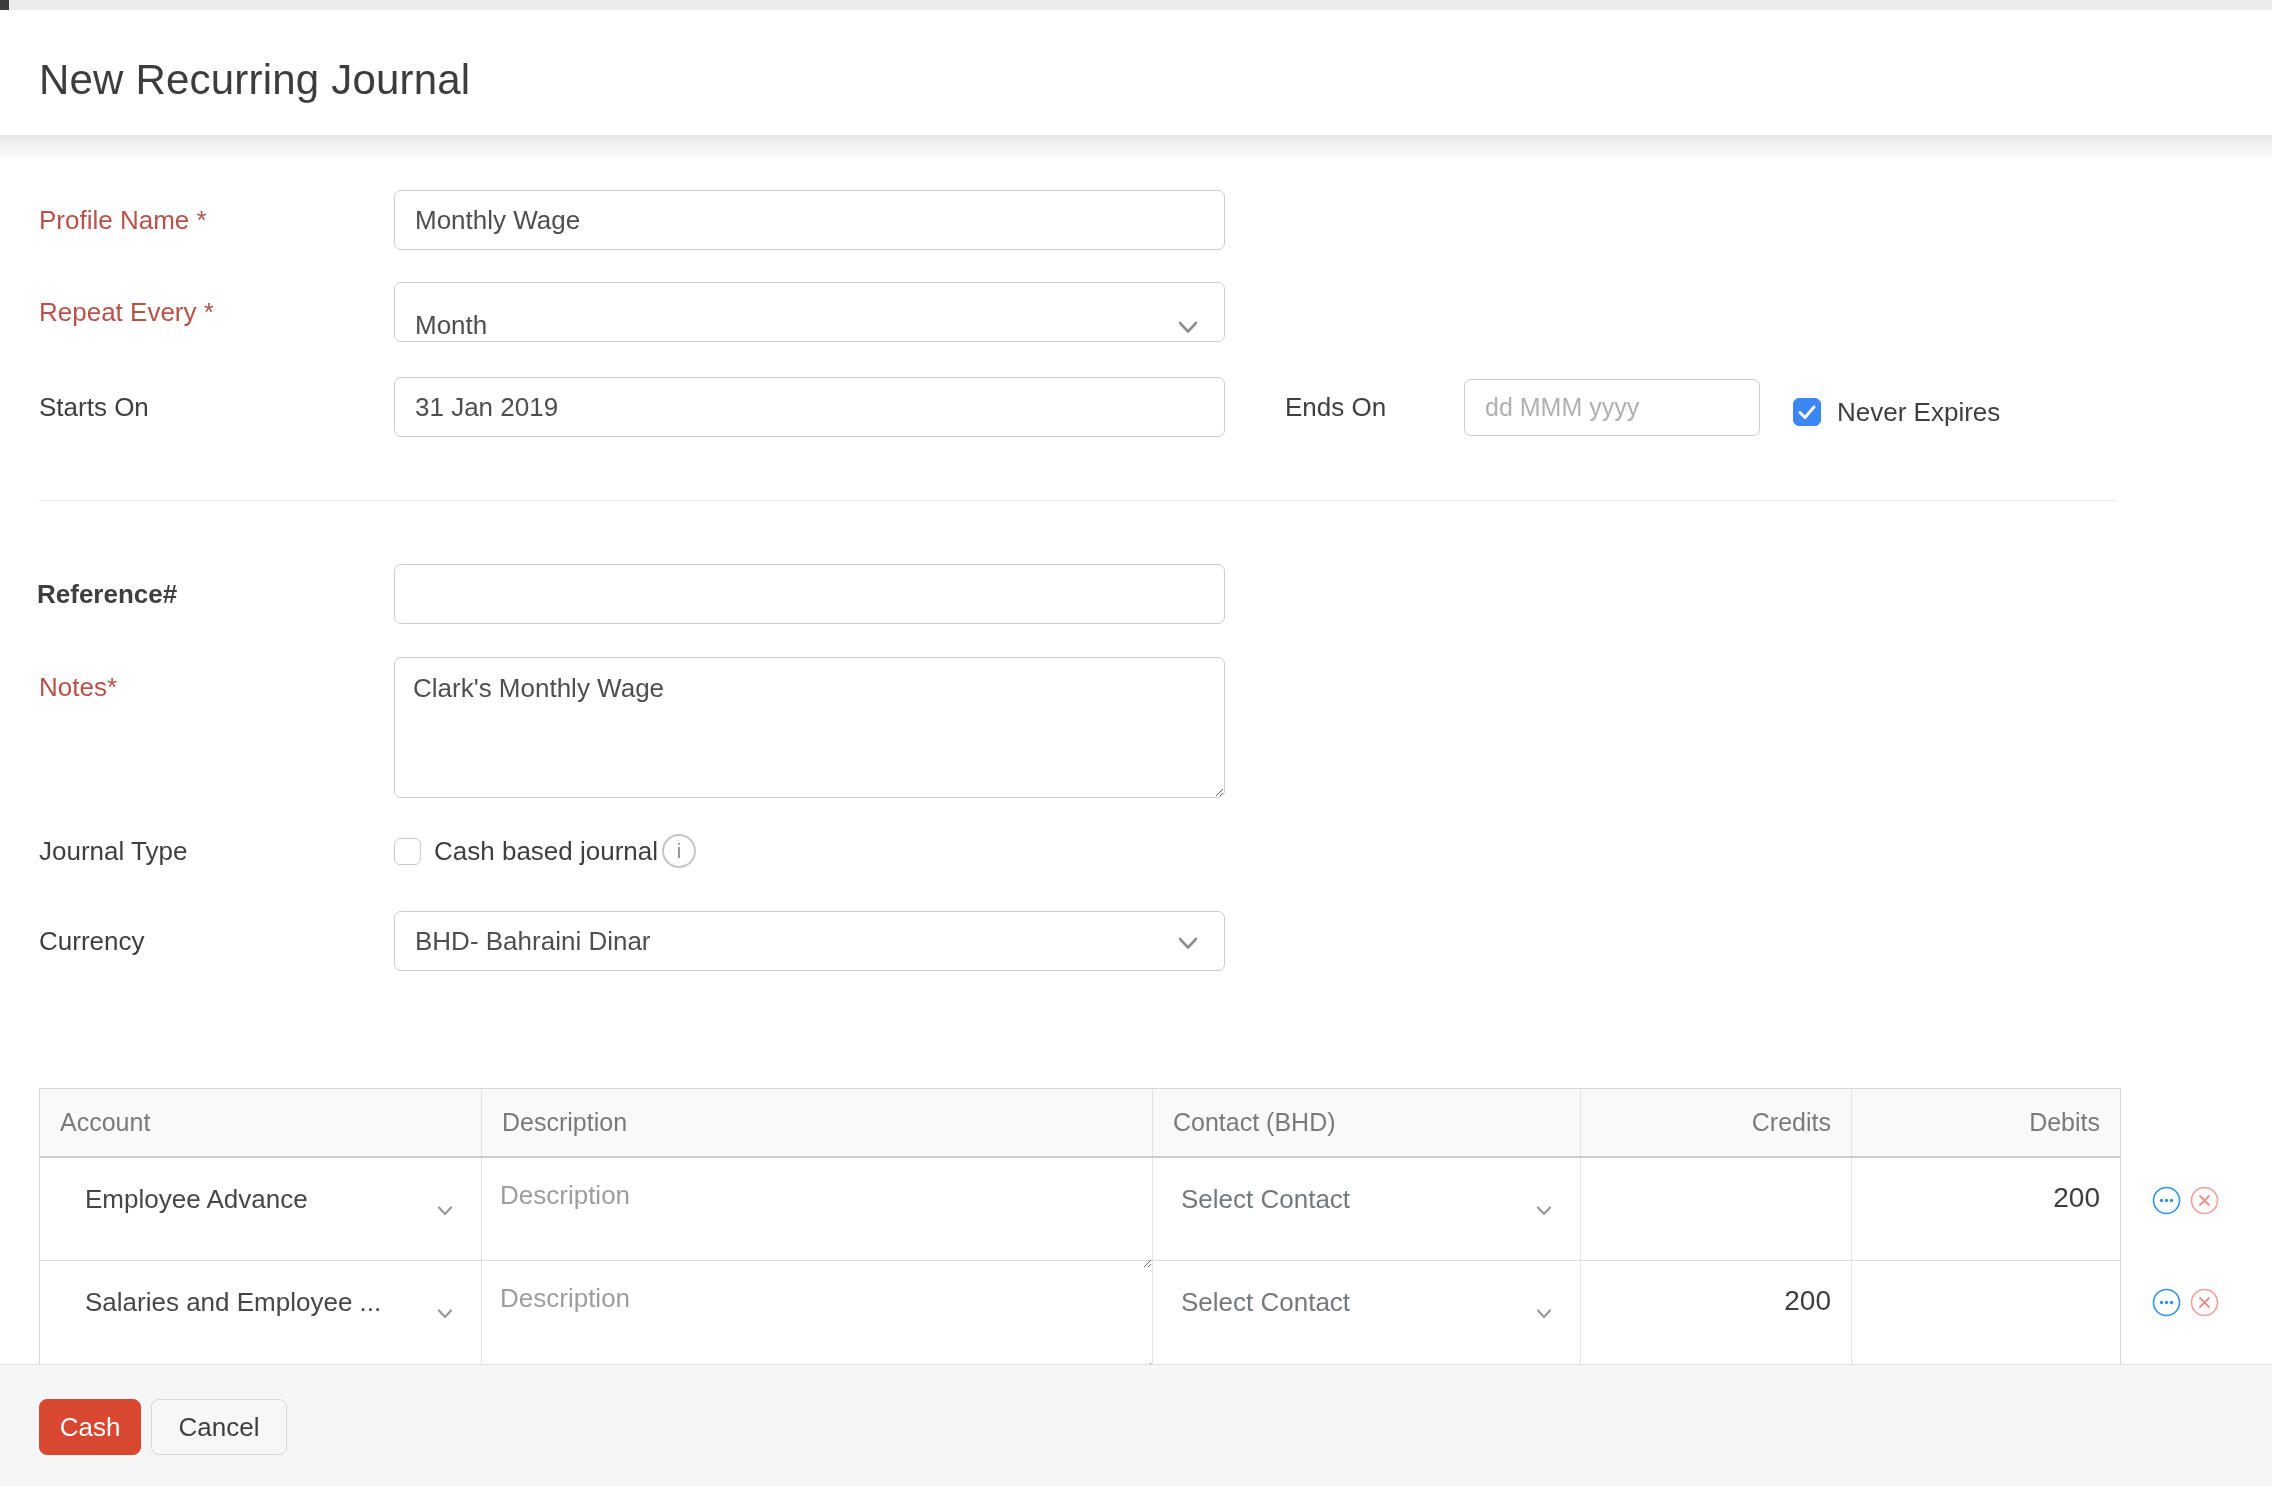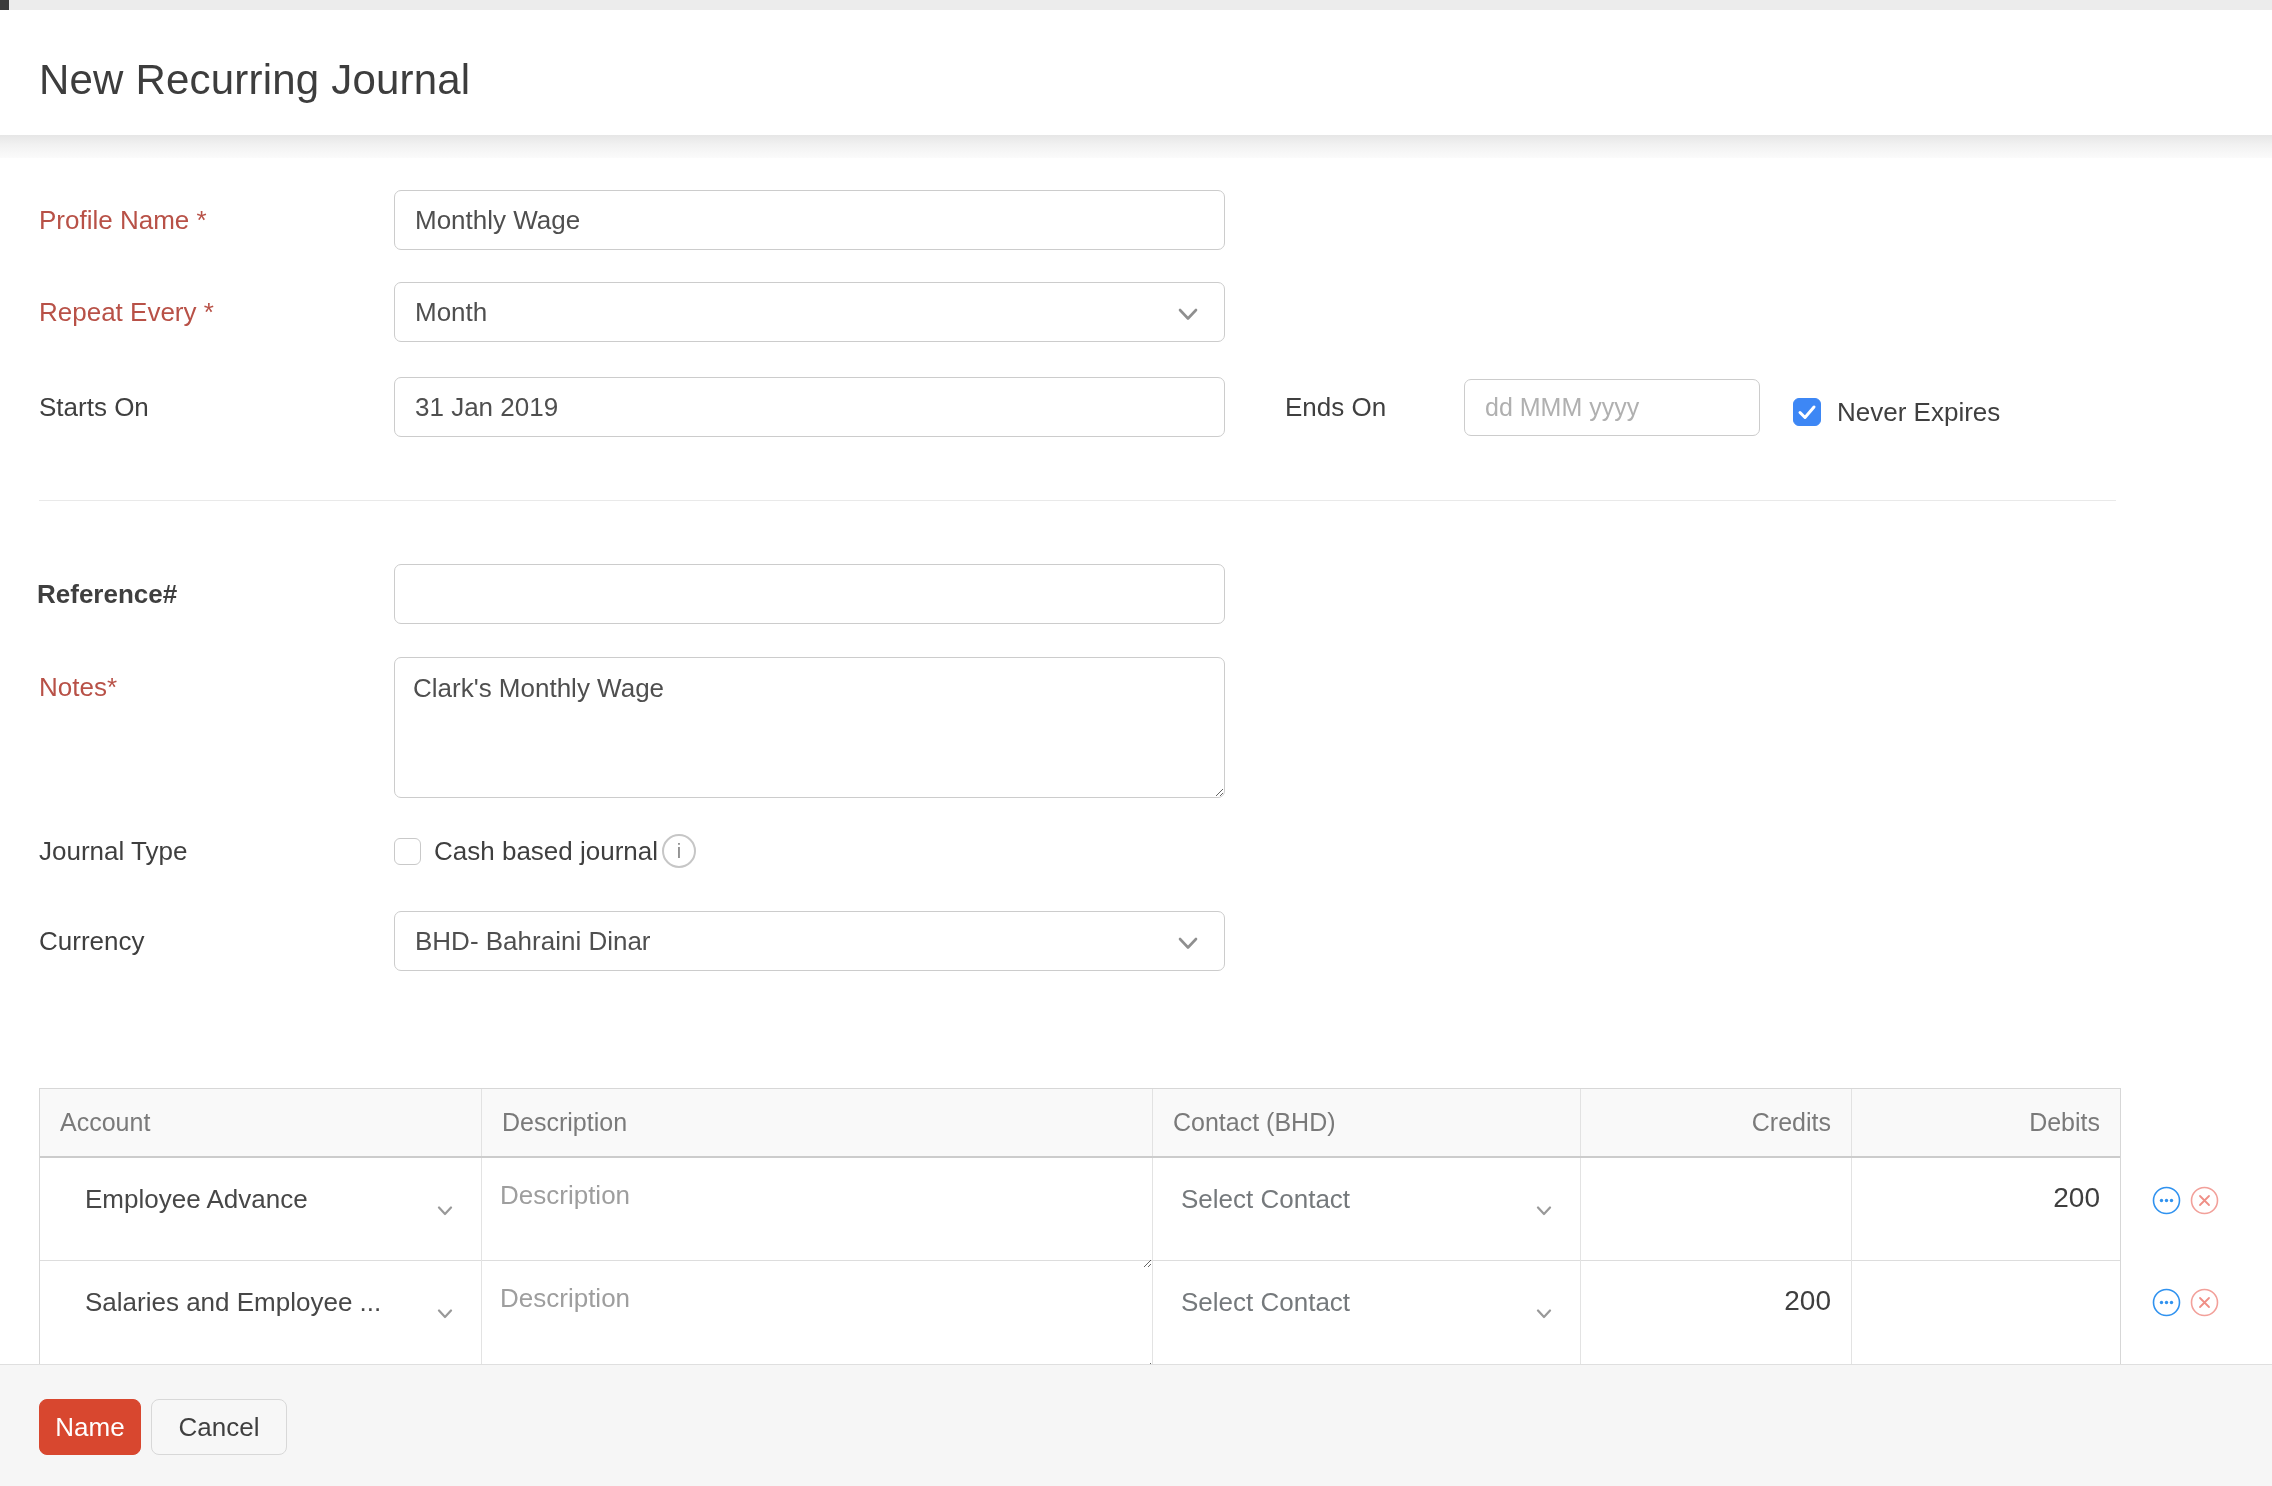--- a/index.html
+++ b/index.html
@@ -86,21 +86,21 @@
 
 <div class="abs page-header">
   <div class="abs page-title">New Recurring Journal</div>
 </div>
 <div class="abs header-divider"></div>
 
 <div class="abs lbl req" style="left:39px; top:205px;">Profile Name *</div>
 <input class="abs tb" style="left: 394px; top: 190px; width: 831px; height: 60px;" value="Monthly Wage">
 
 <div class="abs lbl req" style="left:39px; top:297px;">Repeat Every *</div>
-<div class="abs select" style="left:394px; top:282px; width:831px; height:60px;">
+<div class="abs select" style="left:394px; top:282px; width:831px; height:60px;align-items:flex-end;">
   <span>Month</span>
   <span>
     <svg width="20" height="13" viewBox="0 0 20 13">
         <path d="M2 2 L10 10.5 L18 2" stroke="#8f8f8f" stroke-width="2.6" fill="none" stroke-linecap="round" stroke-linejoin="round"></path>
       </svg>
   </span>
 </div>
 
 <div class="abs lbl" style="left:39px; top:392px;">Starts On</div>
 <input class="abs tb" style="left: 394px; top: 377px; width: 831px; height: 60px;" value="31 Jan 2019">
@@ -223,15 +223,15 @@
   </span>
   <span>
     <svg width="29" height="29" viewBox="0 0 29 29">
         <circle cx="14.5" cy="14.5" r="13" fill="#fff" stroke="#f2a09a" stroke-width="1.6"></circle>
         <path d="M10 10 L19 19 M19 10 L10 19" stroke="#ef8f86" stroke-width="1.8" stroke-linecap="round"></path>
       </svg>
   </span>
 </div>
 
 <div class="abs footer">
-  <div class="abs btn btn-save">Name</div>
+  <div class="abs btn btn-save">Cash</div>
   <div class="abs btn btn-cancel">Cancel</div>
 </div>
 
 </body></html>

